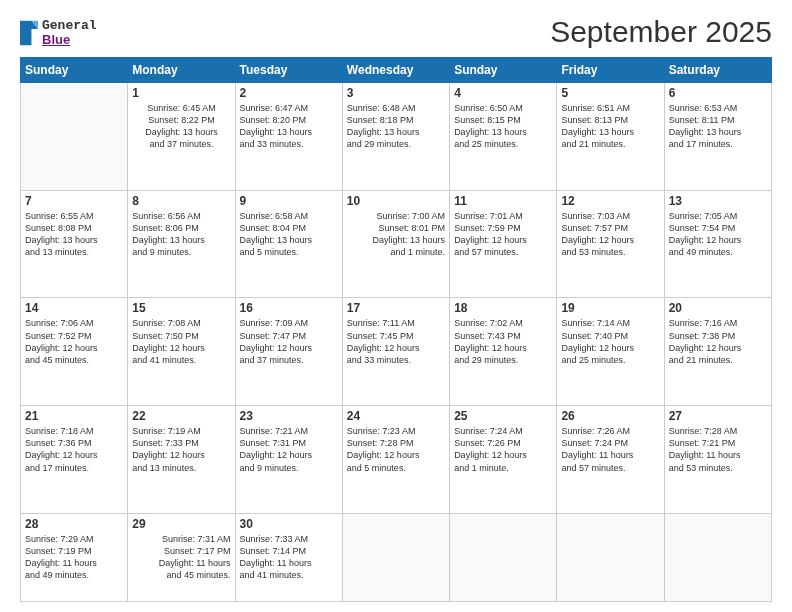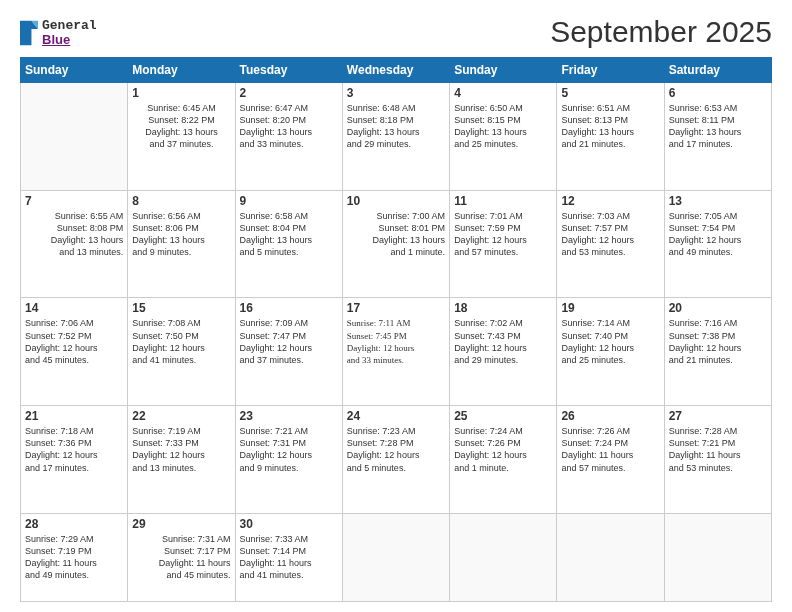--- a/index.html
+++ b/index.html
@@ -171,21 +171,21 @@
             <span class="day-num">6</span>
             <div class="cell-text" style="white-space: pre-line;">Sunrise: 6:53 AM
 Sunset: 8:11 PM
 Daylight: 13 hours
 and 17 minutes.</div>
           </td>
         </tr>
         <tr>
           <td>
             <span class="day-num">7</span>
-            <div class="cell-text" style="white-space: pre-line; text-align: right;">Sunrise: 6:55 AM
+            <div class="cell-text" style="white-space: pre-line;">Sunrise: 6:55 AM
 Sunset: 8:08 PM
 Daylight: 13 hours
 and 13 minutes.</div>
           </td>
           <td>
             <span class="day-num">8</span>
             <div class="cell-text" style="white-space: pre-line;">Sunrise: 6:56 AM
 Sunset: 8:06 PM
 Daylight: 13 hours
 and 9 minutes.</div>
@@ -243,21 +243,21 @@
           </td>
           <td>
             <span class="day-num">16</span>
             <div class="cell-text" style="white-space: pre-line;">Sunrise: 7:09 AM
 Sunset: 7:47 PM
 Daylight: 12 hours
 and 37 minutes.</div>
           </td>
           <td>
             <span class="day-num">17</span>
-            <div class="cell-text" style="white-space: pre-line; font-family: Liberation Serif, serif;">Sunrise: 7:11 AM
+            <div class="cell-text" style="white-space: pre-line;">Sunrise: 7:11 AM
 Sunset: 7:45 PM
 Daylight: 12 hours
 and 33 minutes.</div>
           </td>
           <td>
             <span class="day-num">18</span>
             <div class="cell-text" style="white-space: pre-line;">Sunrise: 7:02 AM
 Sunset: 7:43 PM
 Daylight: 12 hours
 and 29 minutes.</div>

